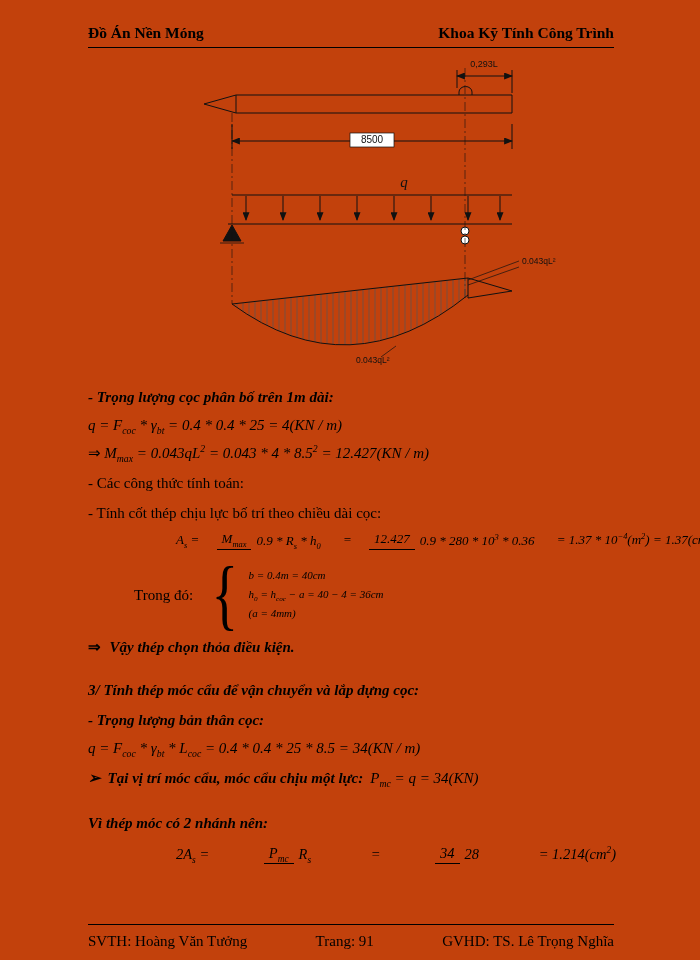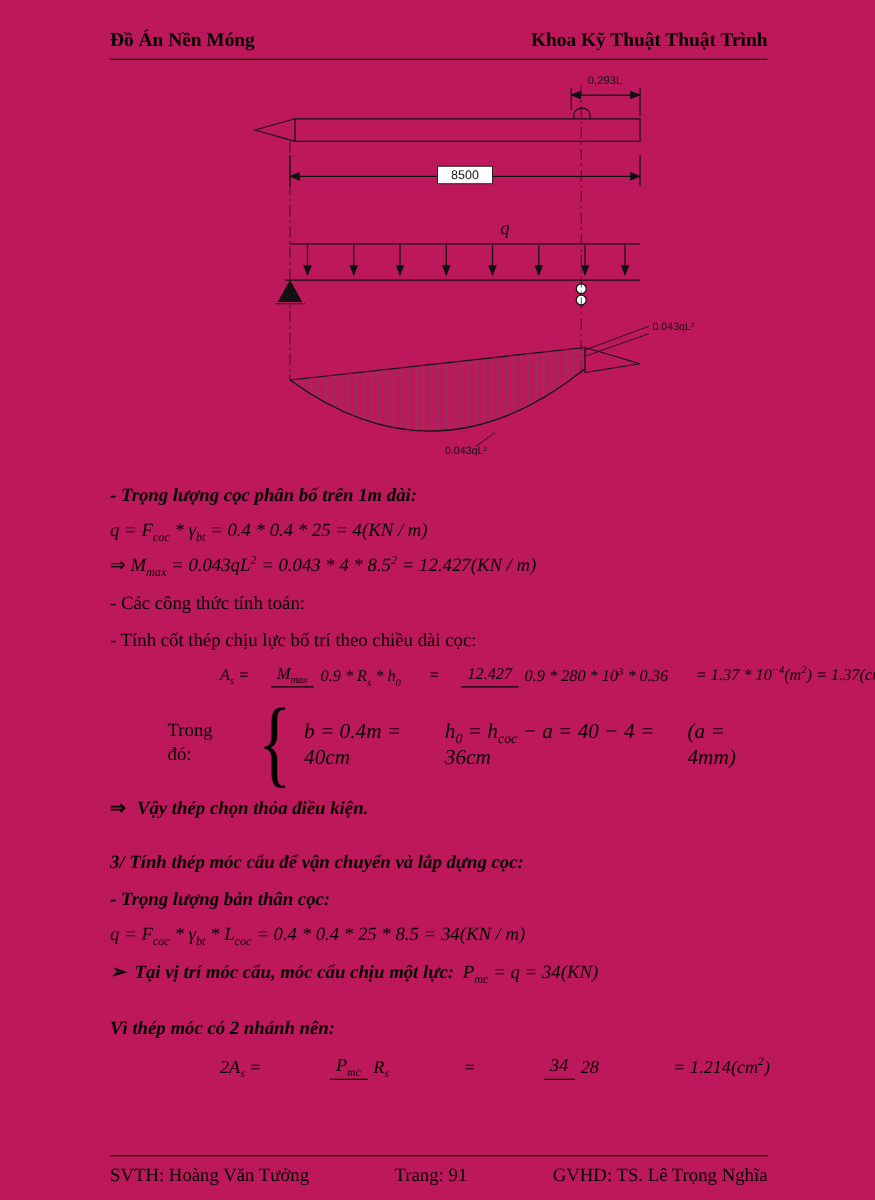--- a/index.html
+++ b/index.html
@@ -1,18 +1,18 @@
 <!DOCTYPE html>
 <html><head>
 <meta charset="utf-8">
 <style>
   * { box-sizing: border-box; margin: 0; padding: 0; }
   html, body { background: #ffffff; }
   .page {
-    position: relative; width: 700px; height: 960px; background: #be185d;
+    position: relative; width: 700px; height: 960px; background: #c2410c;
     font-family: "Liberation Serif", serif; color: #000; overflow: hidden;
   }
   
   .header {
     position: absolute; top: 24px; left: 88px; right: 86px;
     display: flex; justify-content: space-between;
     font-weight: bold; font-size: 15.5px;
     border-bottom: 1.6px solid #000; padding-bottom: 5px;
   }
   .footer {
@@ -38,34 +38,34 @@
   .f-as { font-size: 13px; margin-bottom: 12px; }
   .frac { display: inline-flex; flex-direction: row; align-items: center; margin: 0 14px; text-align: center; }
   .frac .top { display: block; padding: 0 5px 1px; border-bottom: 1px solid #000; }
   .frac .bot { display: block; padding: 1px 5px 0; }
   .mb-md { margin-bottom: 11px !important; }
   .mb-lg { margin-bottom: 24px !important; }
   .mb-xl { margin-bottom: 26px !important; }
   .where { display: flex; align-items: center; margin: 2px 0 10px 46px; }
   .where-label { margin-right: 14px; }
   .brace { font-size: 74px; font-weight: 200; line-height: 0.9; transform: scale(0.75, 1.05); margin-right: 6px; }
-  .cases { display: inline-flex; flex-direction: row; gap: 5px; font-size: 17px; }
+  .cases { display: inline-flex; flex-direction: column; gap: 5px; font-size: 11px; }
   .conclusion { display: flex; align-items: baseline; gap: 9px; }
   .arrow { font-weight: bold; }
   .bullet-line { display: flex; align-items: baseline; gap: 7px; white-space: pre; }
   .f-2as { font-size: 14.5px; justify-content: space-between; }
 </style>
 </head>
 <body>
 
 <div class="page">
 
   <div class="header">
     <span>Đồ Án Nền Móng</span>
-    <span>Khoa Kỹ Thuật Thuật Trình</span>
+    <span>Khoa Kỹ Tính Công Trình</span>
   </div>
 
   <svg class="diagram" width="700" height="330" viewBox="0 0 700 330">
     <defs>
       <marker id="arw" viewBox="0 0 10 8" refX="9" refY="4" markerWidth="9" markerHeight="7" orient="auto-start-reverse" markerUnits="userSpaceOnUse">
         <path d="M0,0 L10,4 L0,8 Z" fill="#111"></path>
       </marker>
       <pattern id="hatch" width="6" height="8" patternUnits="userSpaceOnUse">
         <line x1="3" y1="0" x2="3" y2="8" stroke="#555" stroke-width="0.7"></line>
       </pattern>

